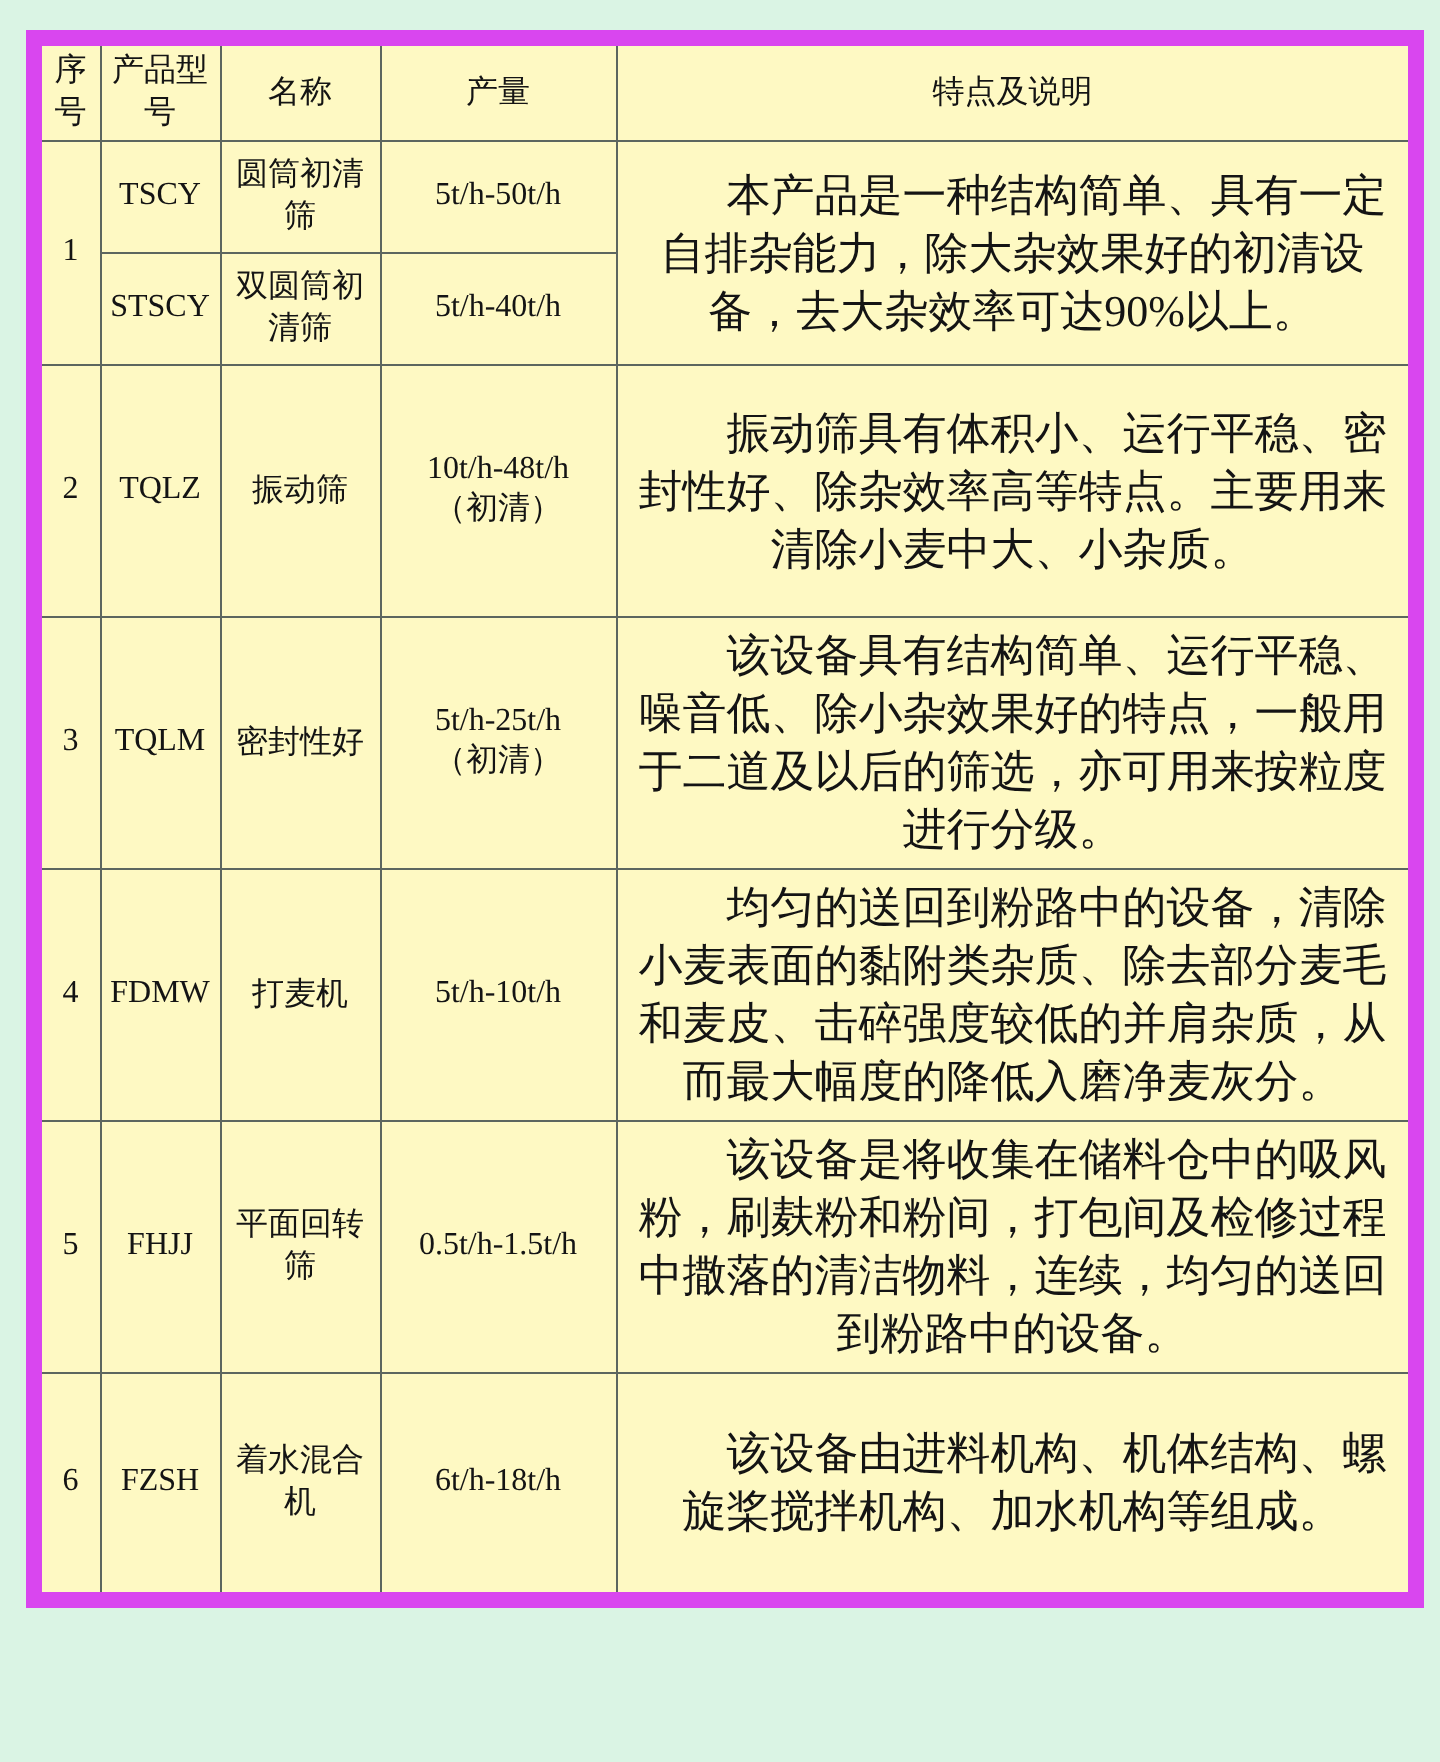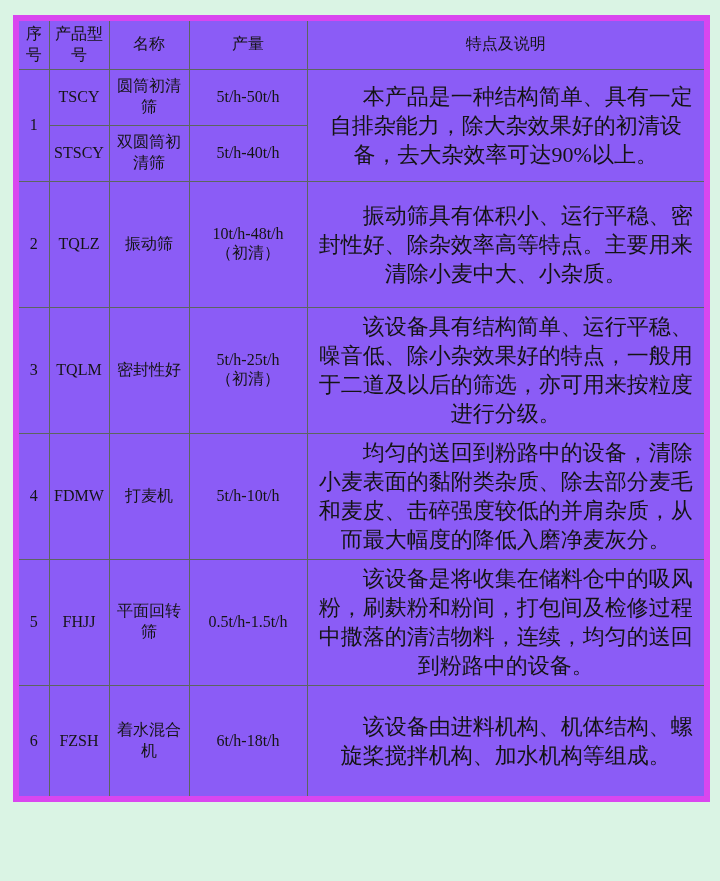--- a/index.html
+++ b/index.html
@@ -17,22 +17,22 @@
   }
   .bars-icon{display:inline-flex;gap:2px;margin-right:5px;}
   .bars-icon i{display:block;width:5px;height:16px;background:#2fb176;border-radius:1px;}
   .page-title{
     font-family:"Liberation Sans","DejaVu Sans",sans-serif;
     font-weight:bold;font-size:19px;color:#0a0a0a;letter-spacing:0.5px;
   }
   table.spec{
     border-collapse:collapse;table-layout:fixed;
     width:691px;margin:15px 0 0 13px;
-    border:6px solid #d946ef;
-    background:#8b5cf6;
+    border:8px solid #d946ef;
+    background:#fef9c3;
   }
   table.spec td, table.spec th{
     border:1px solid #5c665f;
     text-align:center;vertical-align:middle;
     font-size:16px;font-weight:normal;
     padding:2px 4px;
     overflow:hidden;
   }
   tr.hdr{height:51px;}
   tr.sub{height:56px;}

